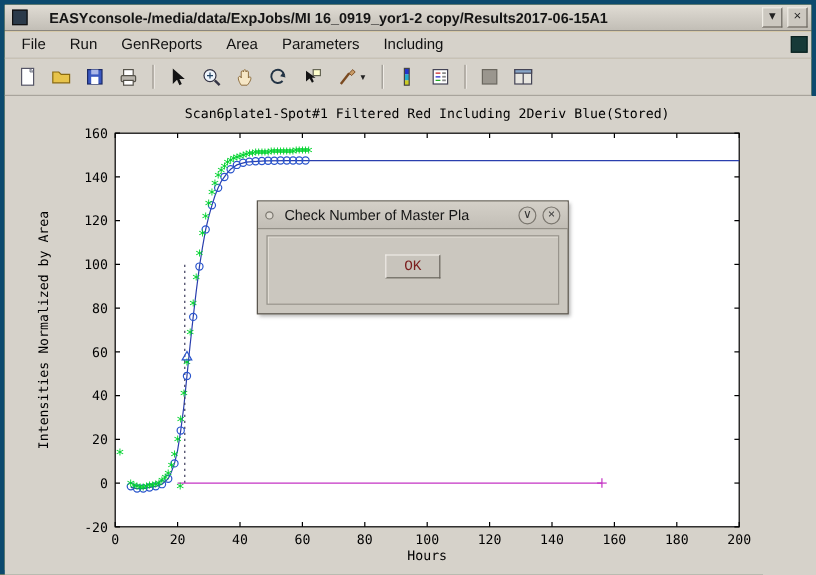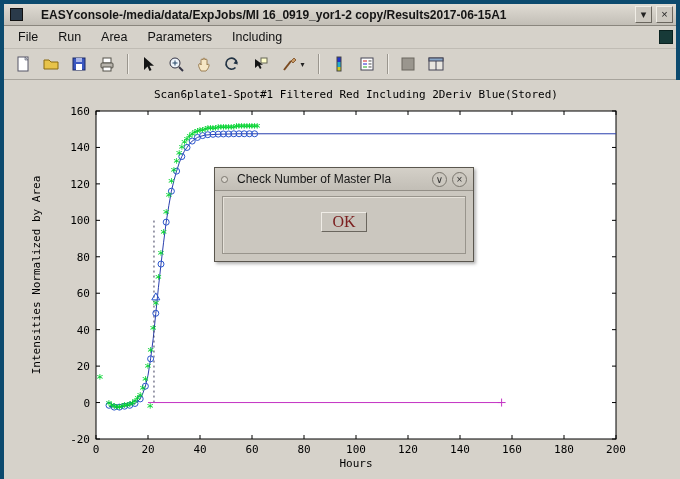--- a/index.html
+++ b/index.html
@@ -89,38 +89,39 @@
   .dlg-text {
     font-family:"DejaVu Sans Mono", monospace; font-size:12px; color:#141414;
     white-space:nowrap;
   }
   .dlg-text .gap { display:inline-block; width:22px; }
   .ok {
     display:block; margin:6px auto 0; min-width:46px; height:20px; padding:0 10px;
     background:#c8c4bc;
     border-top:1px solid #efece6; border-left:1px solid #efece6;
     border-right:1px solid #6a665e; border-bottom:1px solid #6a665e;
-    font-family:Liberation Serif, serif; font-size:16px; color:#7c2020;
+    font-family:Liberation Mono, monospace; font-size:12px; color:#7c2020;
   }
 </style>
 </head>
 <body>
 
 <div class="window">
 
   <div class="titlebar">
     <div class="titlebar-icon"></div>
     <div class="title">EASYconsole-/media/data/ExpJobs/MI 16_0919_yor1-2 copy/Results2017-06-15A1</div>
     <div class="winbtn"><span>▾</span></div>
     <div class="winbtn"><span>×</span></div>
   </div>
 
   <div class="menubar">
     <span class="menu-item">File</span>
     <span class="menu-item">Run</span>
+    <span class="menu-item">GenReports</span>
     <span class="menu-item">Area</span>
     <span class="menu-item">Parameters</span>
     <span class="menu-item">Including</span>
     <span class="menu-grip"></span>
   </div>
 
   <div class="toolbar">
     <button class="tb">
       <svg viewBox="0 0 18 18">
           <rect x="4" y="2" width="10" height="14" fill="#ffffff" stroke="#556"></rect>

